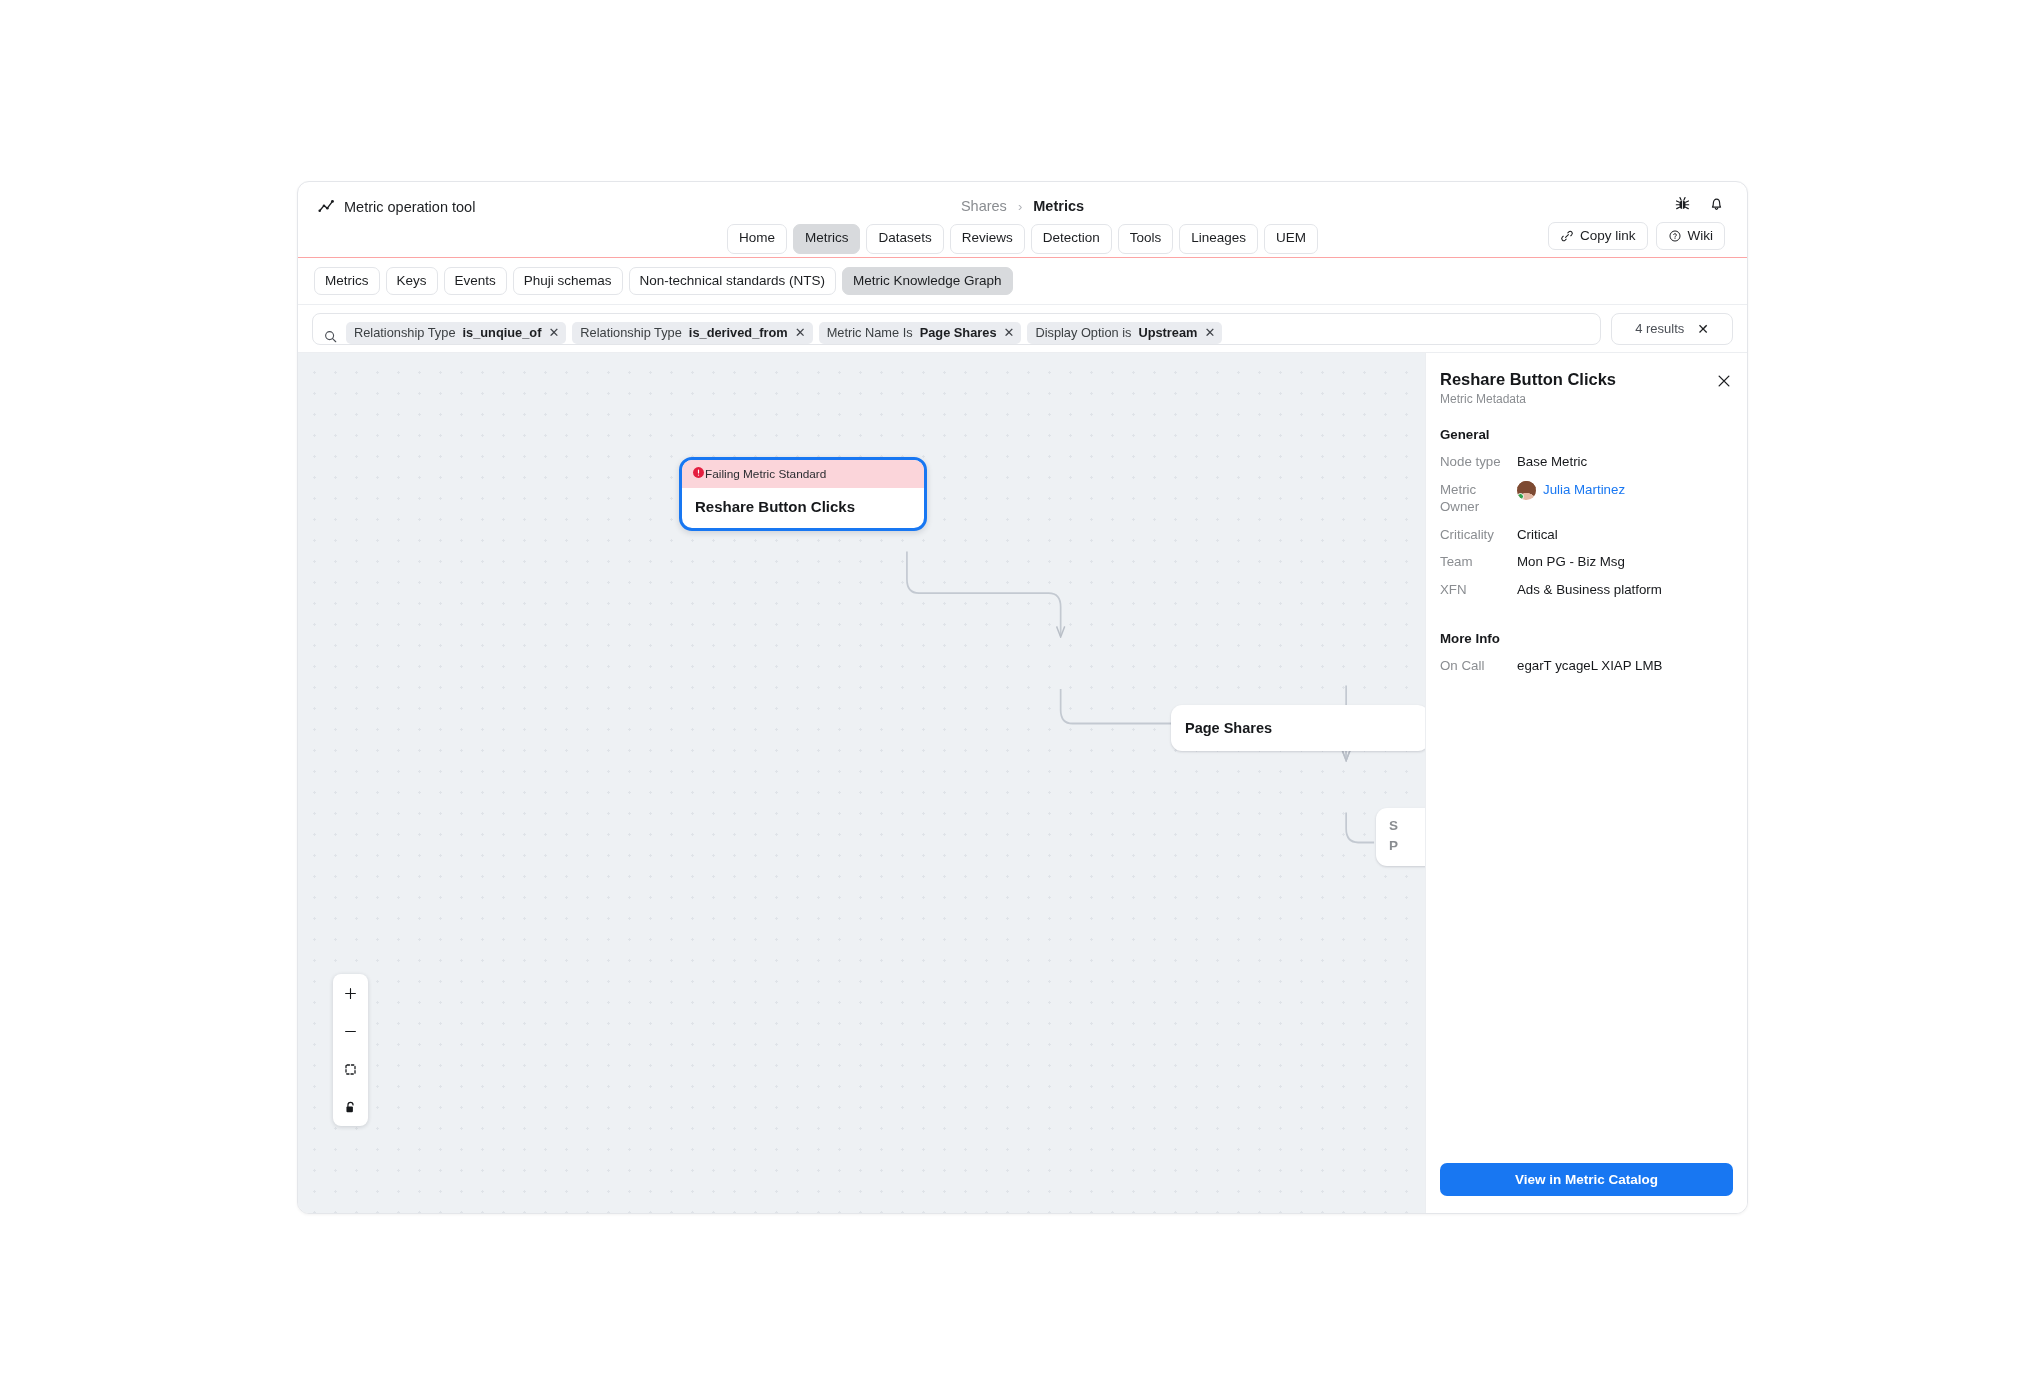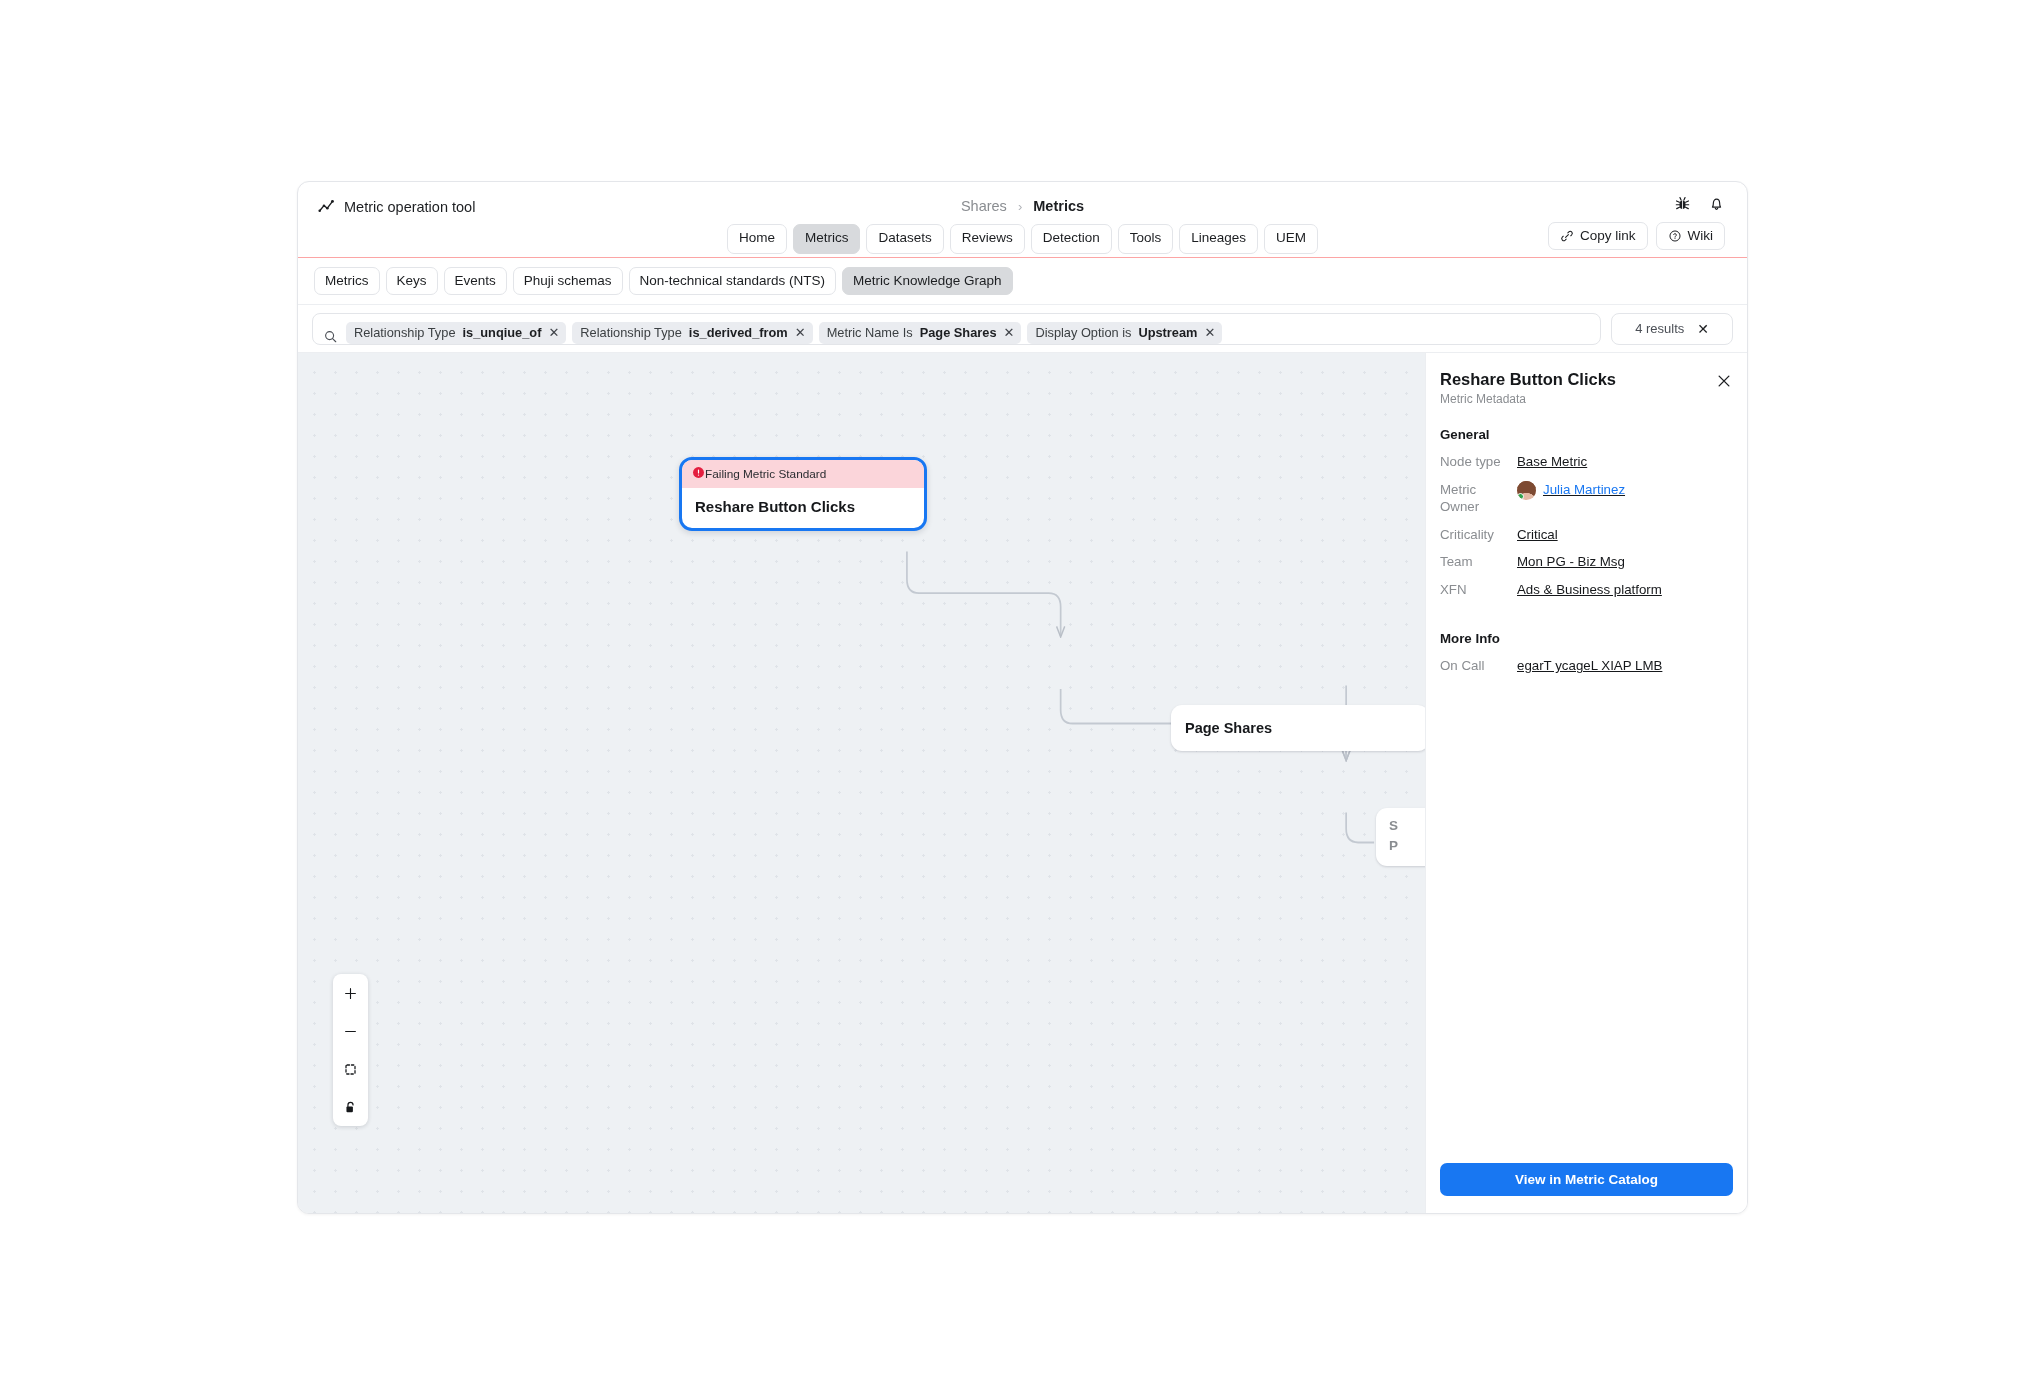--- a/index.html
+++ b/index.html
@@ -235,21 +235,21 @@
   }
   .panel-close svg { width: 100%; height: 100%; display: block; }
   .panel-body { flex: 1 1 auto; padding: 17px 14px 0; overflow: hidden; }
   .section-title { font-size: 13.3px; font-weight: bold; color: #16181b; margin-bottom: 11px; }
   .section-title.more { margin-top: 33px; }
   .kv { display: flex; margin-bottom: 10px; align-items: flex-start; }
   .kv .k {
     width: 77px; flex: 0 0 77px;
     font-size: 13.3px; color: #8a8d91; line-height: 1.32;
   }
-  .kv .v { font-size: 13.3px; color: #16181b; line-height: 1.32; text-decoration: underline; }
+  .kv .v { font-size: 13.3px; color: #16181b; line-height: 1.32; }
   .owner { display: flex; align-items: center; gap: 7px; }
   .owner .name { color: #1877f2; cursor: pointer; }
   .avatar {
     position: relative;
     width: 19px; height: 19px; border-radius: 50%;
     background: #e3b9a4;
     overflow: hidden; flex: 0 0 auto;
   }
   .avatar .hair {
     position: absolute; inset: 0;

